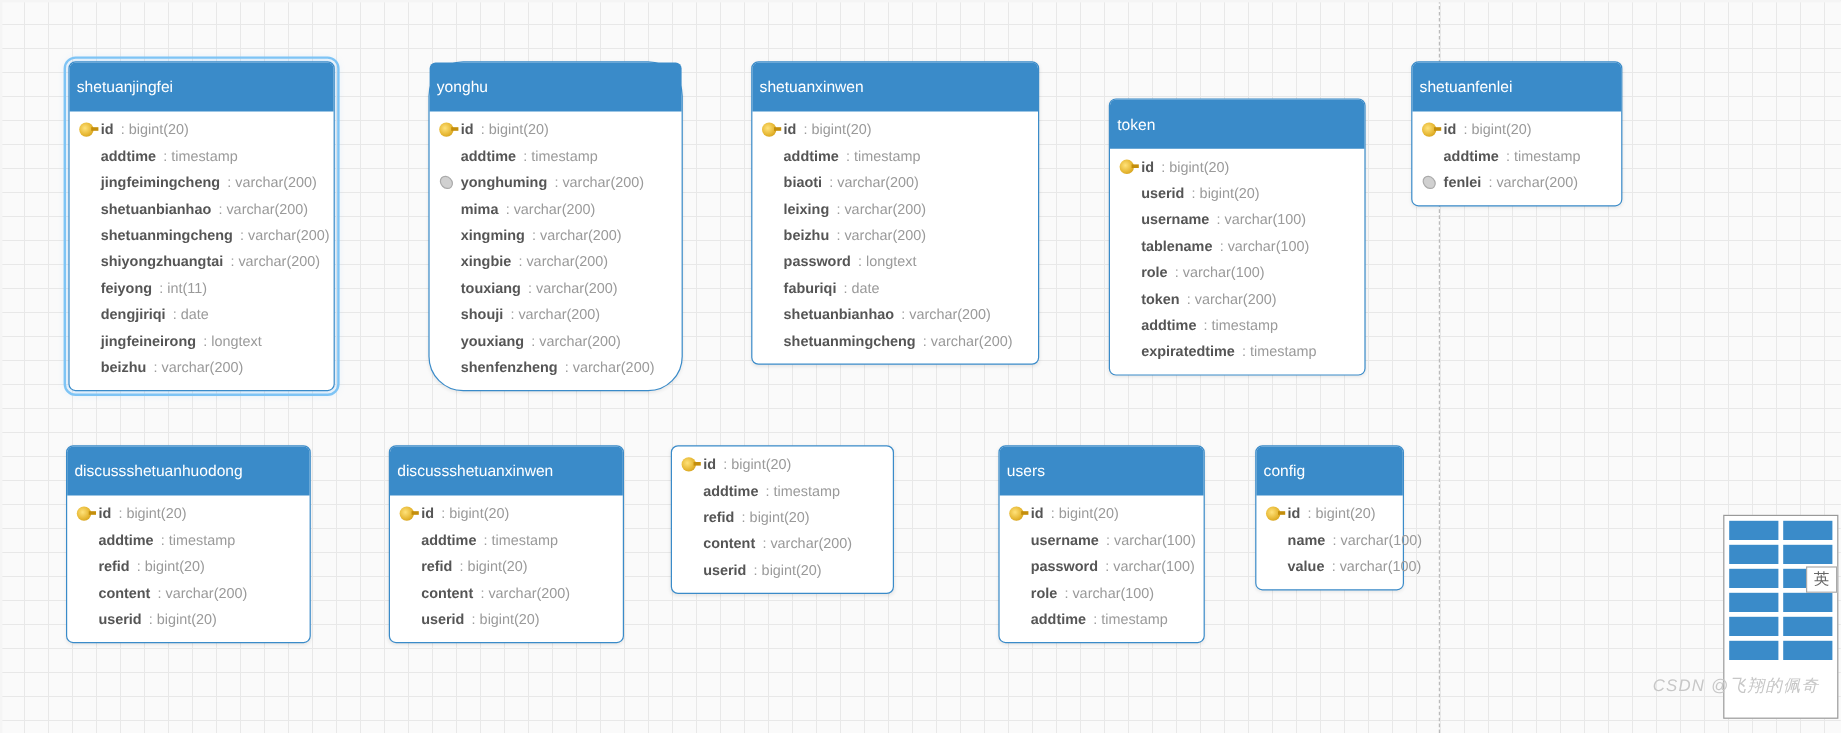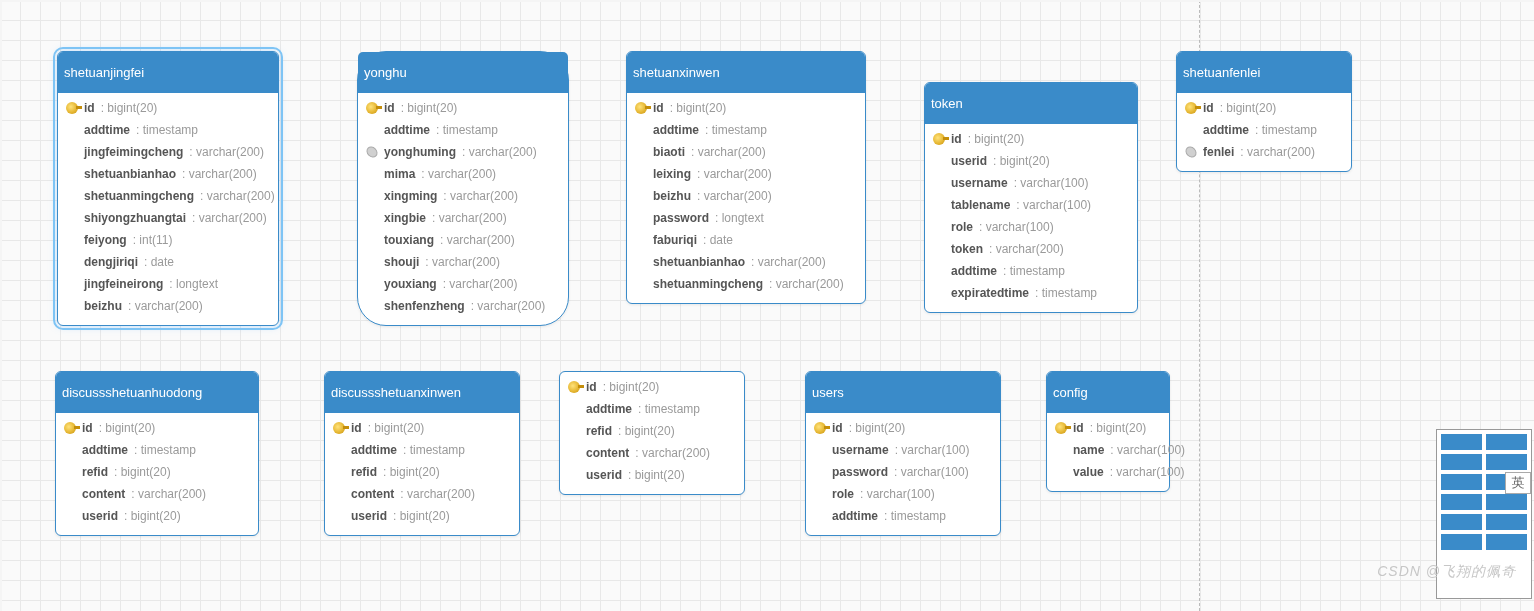--- a/index.html
+++ b/index.html
@@ -451,21 +451,21 @@
             <span class="col-name">content</span>
             <span class="col-type">: varchar(200)</span>
           </div>
           <div class="row">
             <span class="ico"></span>
             <span class="col-name">userid</span>
             <span class="col-type">: bigint(20)</span>
           </div>
         </div>
       </div>
-      <div class="table" style="left: 805px; top: 371px; width: 196px;">
+      <div class="table" style="left: 832px; top: 371px; width: 172px;">
         <div class="table-head">users</div>
         <div class="table-body">
           <div class="row">
             <span class="ico ico-key"></span>
             <span class="col-name">id</span>
             <span class="col-type">: bigint(20)</span>
           </div>
           <div class="row">
             <span class="ico"></span>
             <span class="col-name">username</span>

